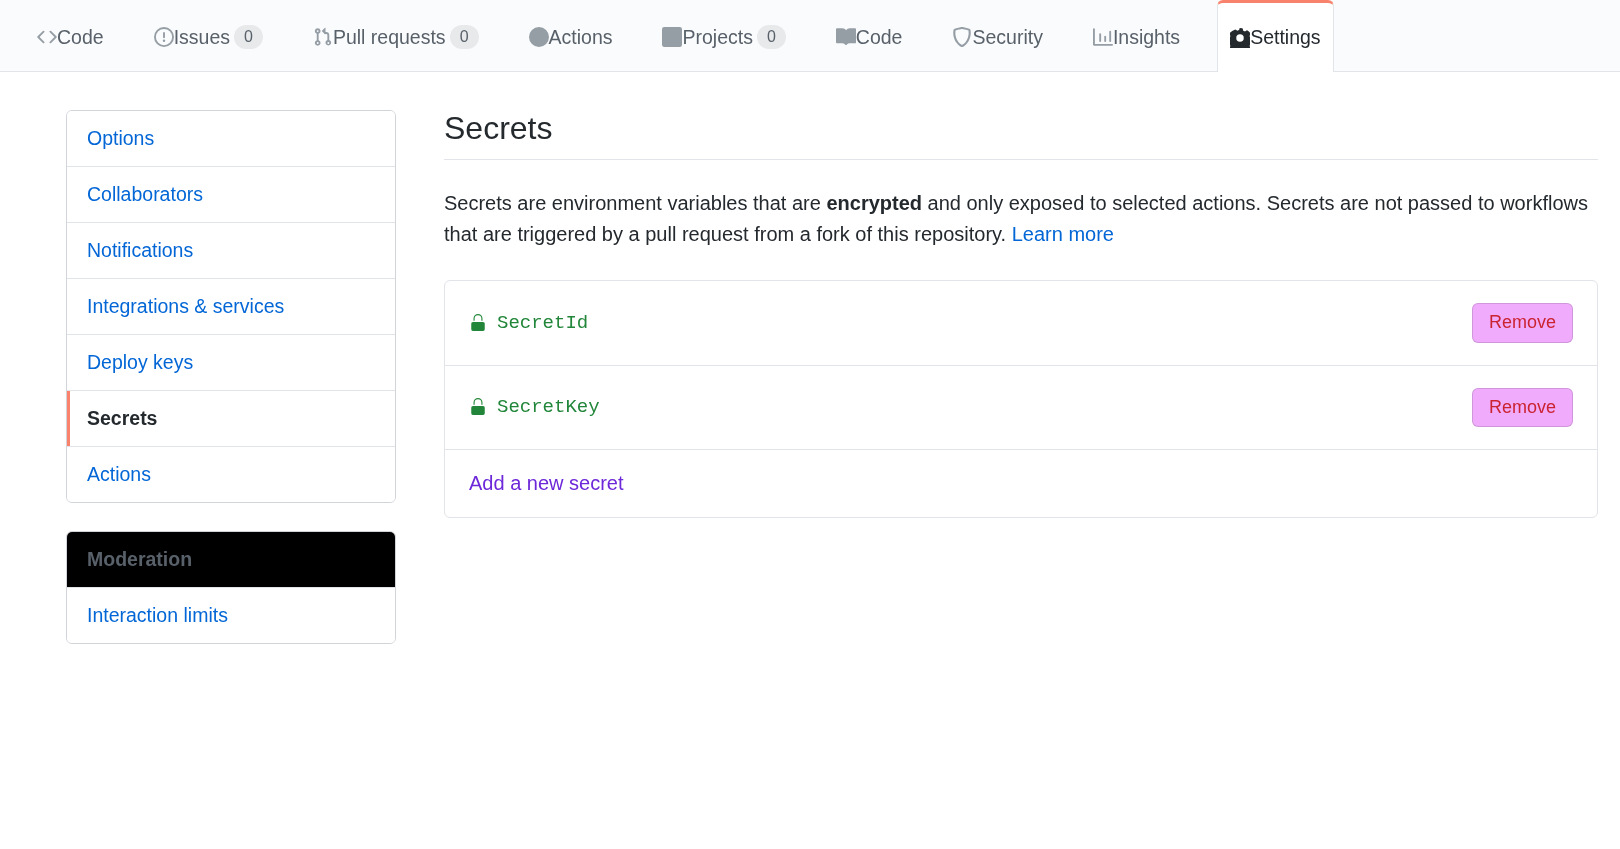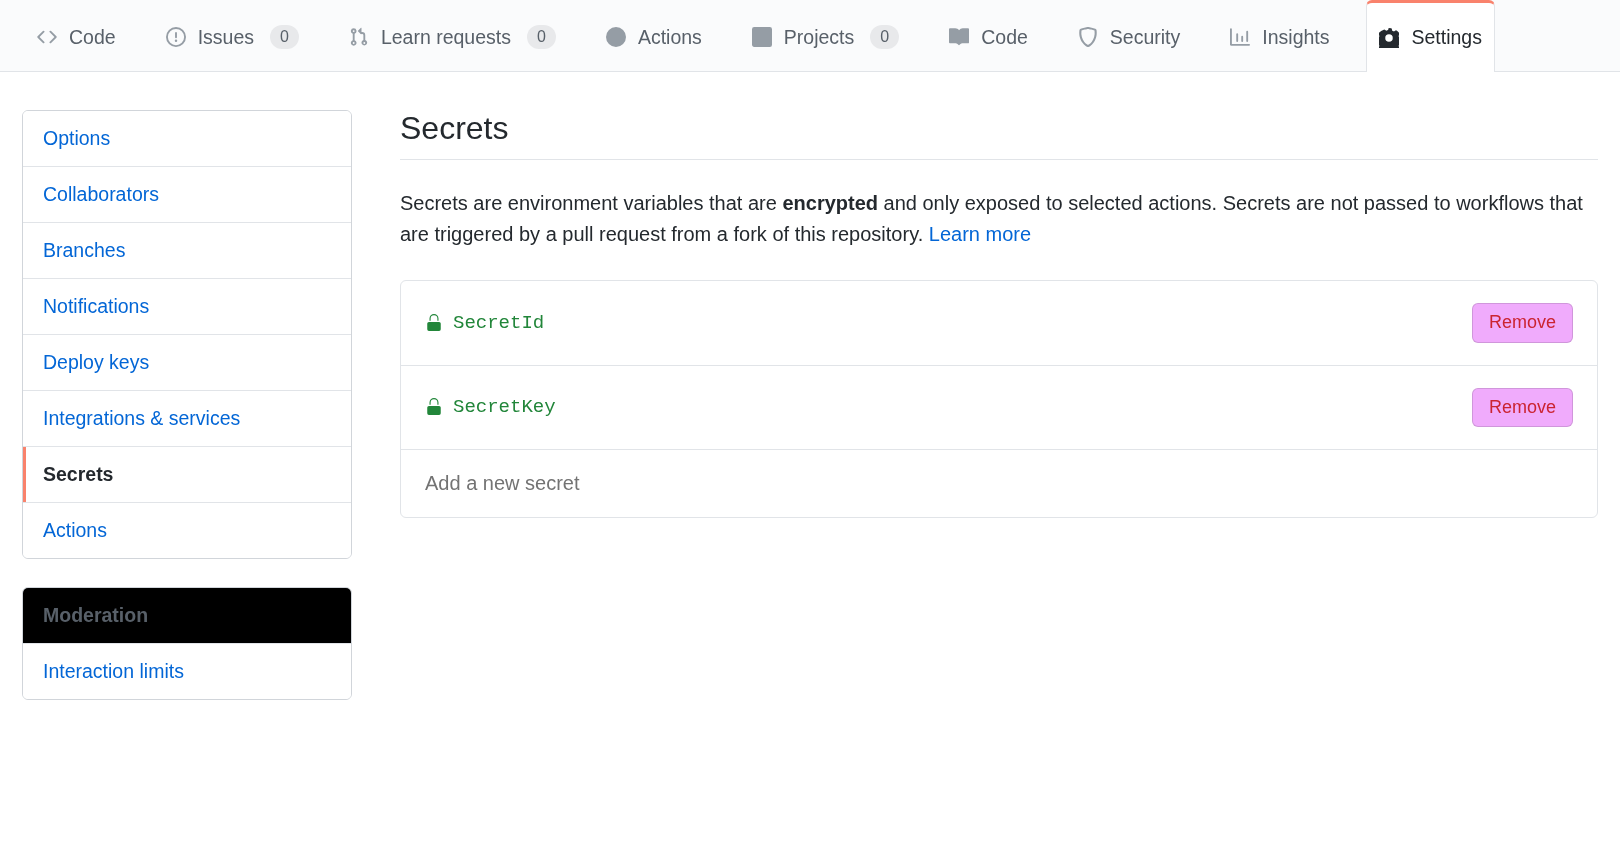--- a/index.html
+++ b/index.html
@@ -14,21 +14,21 @@
       border-bottom: 1px solid #e1e4e8;
       display: flex;
       align-items: stretch;
       padding: 0 24px;
       height: 72px;
       gap: 24px;
     }
     .tab {
       display: flex;
       align-items: center;
-      gap: 12px;
+      gap: 0;
       padding: 0 12px;
       color: #586069;
       font-size: 19.5px;
       cursor: pointer;
       border-top: 3px solid transparent;
       border-left: 1px solid transparent;
       border-right: 1px solid transparent;
       background: transparent;
     }
     .tab.active {
@@ -50,20 +50,21 @@
       padding: 2px 10px;
       margin-left: 4px;
       line-height: 1.2;
     }
     .container {
       display: grid;
       grid-template-columns: 330px 1fr;
       gap: 48px;
       padding: 38px 22px 40px;
       max-width: 1620px;
+      margin-left: 44px;
     }
     .menu {
       border: 1px solid #d1d5da;
       border-radius: 6px;
       overflow: hidden;
     }
     .menu-item {
       display: block;
       padding: 16px 20px;
       border-bottom: 1px solid #e1e4e8;
@@ -138,21 +139,21 @@
       color: #cb2431;
       font-size: 18px;
       font-weight: 400;
       cursor: pointer;
       line-height: 1.2;
     }
     .add-row {
       padding: 22px 24px;
     }
     .add-link {
-      color: #737373;
+      color: #6d28d9;
       font-size: 20px;
       text-decoration: none;
       cursor: pointer;
     }
   </style>
 </head>
 <body>
 
 <nav class="topnav">
   <div class="tab">
@@ -165,21 +166,21 @@
     <svg class="icon" width="20" height="20" viewBox="0 0 16 16">
         <path d="M8 0a8 8 0 100 16A8 8 0 008 0zM1.5 8a6.5 6.5 0 1113 0 6.5 6.5 0 01-13 0zM8 4a.75.75 0 01.75.75v3.5a.75.75 0 01-1.5 0v-3.5A.75.75 0 018 4zm0 8a1 1 0 100-2 1 1 0 000 2z"></path>
       </svg>
     <span>Issues</span>
     <span class="counter">0</span>
   </div>
   <div class="tab">
     <svg class="icon" width="20" height="20" viewBox="0 0 16 16">
         <path d="M7.177 3.073L9.573.677A.25.25 0 0110 .854v4.792a.25.25 0 01-.427.177L7.177 3.427a.25.25 0 010-.354zM3.75 2.5a.75.75 0 100 1.5.75.75 0 000-1.5zm0-1.5a2.25 2.25 0 01.75 4.372v5.256a2.251 2.251 0 11-1.5 0V5.372A2.25 2.25 0 013.75 1zm0 11a.75.75 0 100 1.5.75.75 0 000-1.5zm8.5 0a.75.75 0 100 1.5.75.75 0 000-1.5zm.75-1.628a2.251 2.251 0 11-1.5 0V6.5a1 1 0 00-1-1H9v-1.5h1.5A2.5 2.5 0 0113 6.5v3.872z"></path>
       </svg>
-    <span>Learn requests</span>
+    <span>Pull requests</span>
     <span class="counter">0</span>
   </div>
   <div class="tab">
     <svg class="icon" width="20" height="20" viewBox="0 0 16 16">
         <path d="M8 0a8 8 0 100 16A8 8 0 008 0zM6.379 5.227A.25.25 0 006 5.442v5.117a.25.25 0 00.379.214l4.264-2.559a.25.25 0 000-.428L6.38 5.227z"></path>
       </svg>
     <span>Actions</span>
   </div>
   <div class="tab">
     <svg class="icon" width="20" height="20" viewBox="0 0 16 16">
@@ -212,24 +213,23 @@
       </svg>
     <span>Settings</span>
   </div>
 </nav>
 
 <div class="container">
   <aside>
     <div class="menu">
       <a class="menu-item">Options</a>
       <a class="menu-item">Collaborators</a>
-      <a class="menu-item">Branches</a>
       <a class="menu-item">Notifications</a>
+      <a class="menu-item">Integrations &amp; services</a>
       <a class="menu-item">Deploy keys</a>
-      <a class="menu-item">Integrations &amp; services</a>
       <a class="menu-item selected">Secrets</a>
       <a class="menu-item">Actions</a>
     </div>
     <div class="menu mod-menu">
       <div class="menu-heading">Moderation</div>
       <a class="menu-item">Interaction limits</a>
     </div>
   </aside>
 
   <main class="content">

